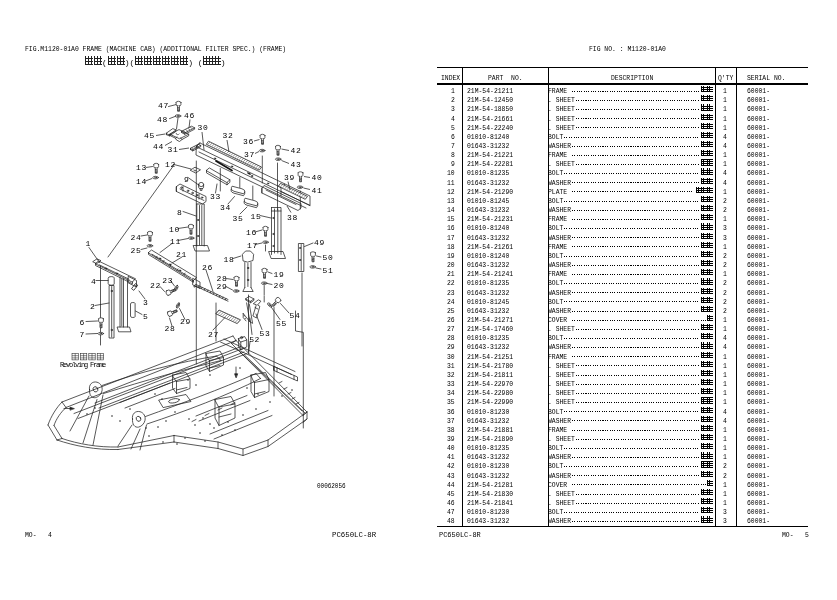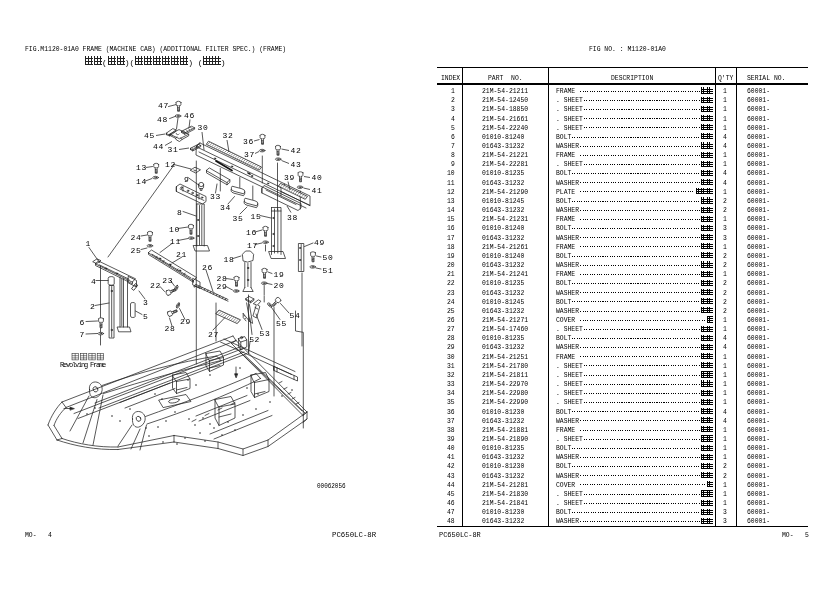--- a/index.html
+++ b/index.html
@@ -15,22 +15,22 @@
 }
 .cjb { display:inline-block; width:8.2px; height:8.6px; margin-left:0.8px;
   background:
    repeating-linear-gradient(0deg,#222 0 0.8px,transparent 0.8px 2.9px),
    repeating-linear-gradient(90deg,#222 0 0.8px,transparent 0.8px 3.2px);
 }
 .hline { position:absolute; background:#000; }
 .vline { position:absolute; background:#000; }
 .tr { display:flex; height:9.1667px; align-items:center; font-size:8px; }
 .c-i { width:25px; text-align:right; padding-right:7.5px; }
-.c-p { width:86px; padding-left:20px; }
-.c-d { width:167px; padding-left:8px; padding-right:2.5px; display:flex; align-items:center; }
+.c-p { width:86px; padding-left:5px; }
+.c-d { width:167px; padding-left:0; padding-right:2.5px; display:flex; align-items:flex-start; }
 .c-d .nm { white-space:pre; overflow:visible; }
 .c-d .ld { flex:1 1 auto; height:1px; margin:0 1px 0 1px; align-self:center; margin-top:1.4px;
    background:repeating-linear-gradient(90deg,#000 0 0.75px,transparent 0.75px 1.75px); }
 .c-q { width:21px; text-align:center; }
 .c-s { width:72px; padding-left:11px; }
 </style>
 </head>
 <body>
 
 <div class="t" style="left:25px; top:44.5px;">FIG.M1120-01A0 FRAME (MACHINE CAB) (ADDITIONAL FILTER SPEC.) (FRAME)</div>

